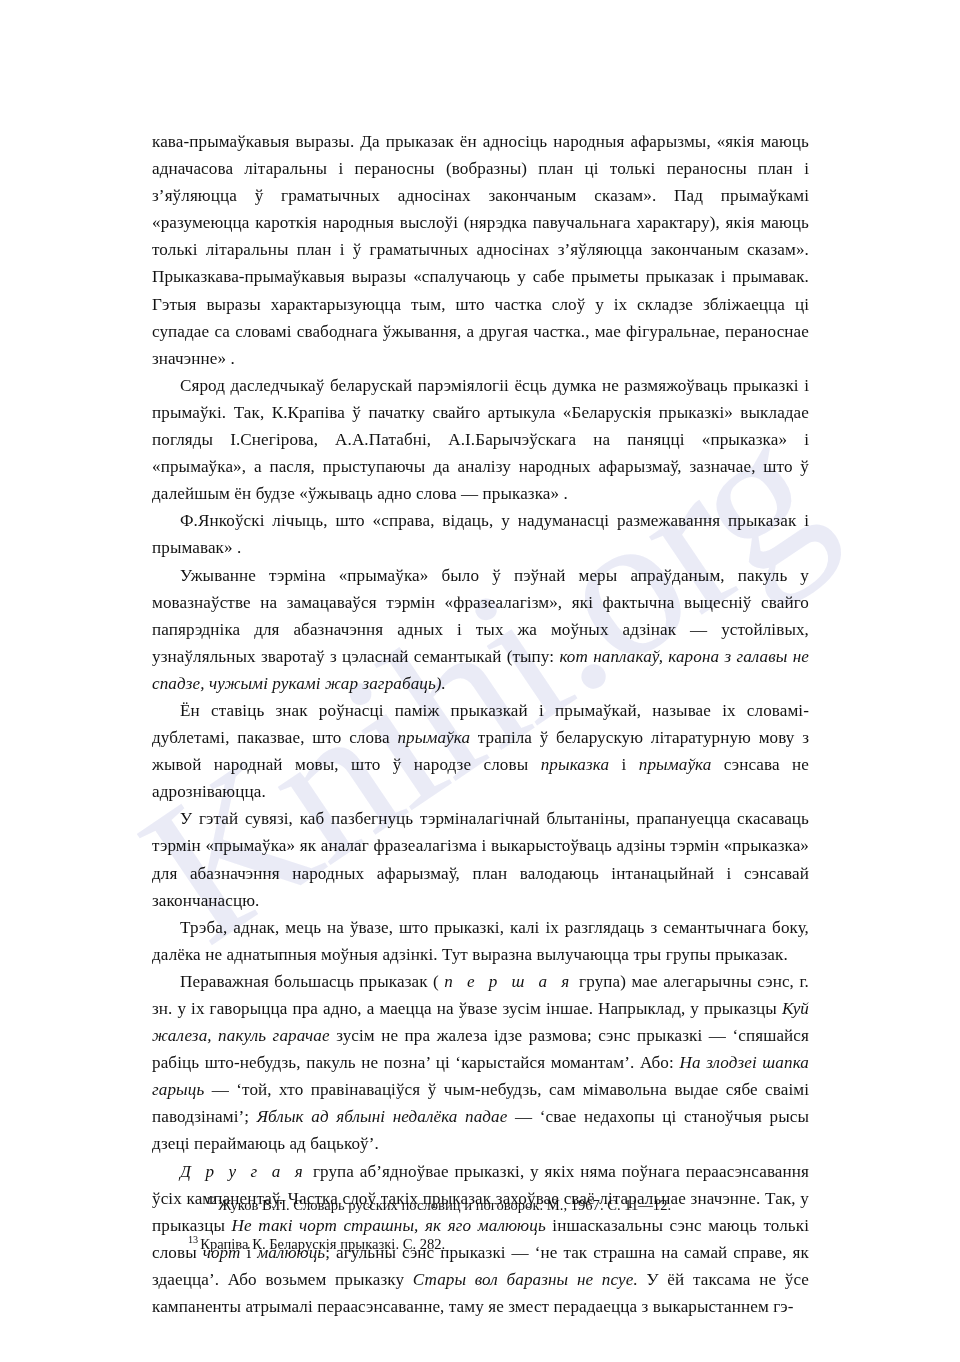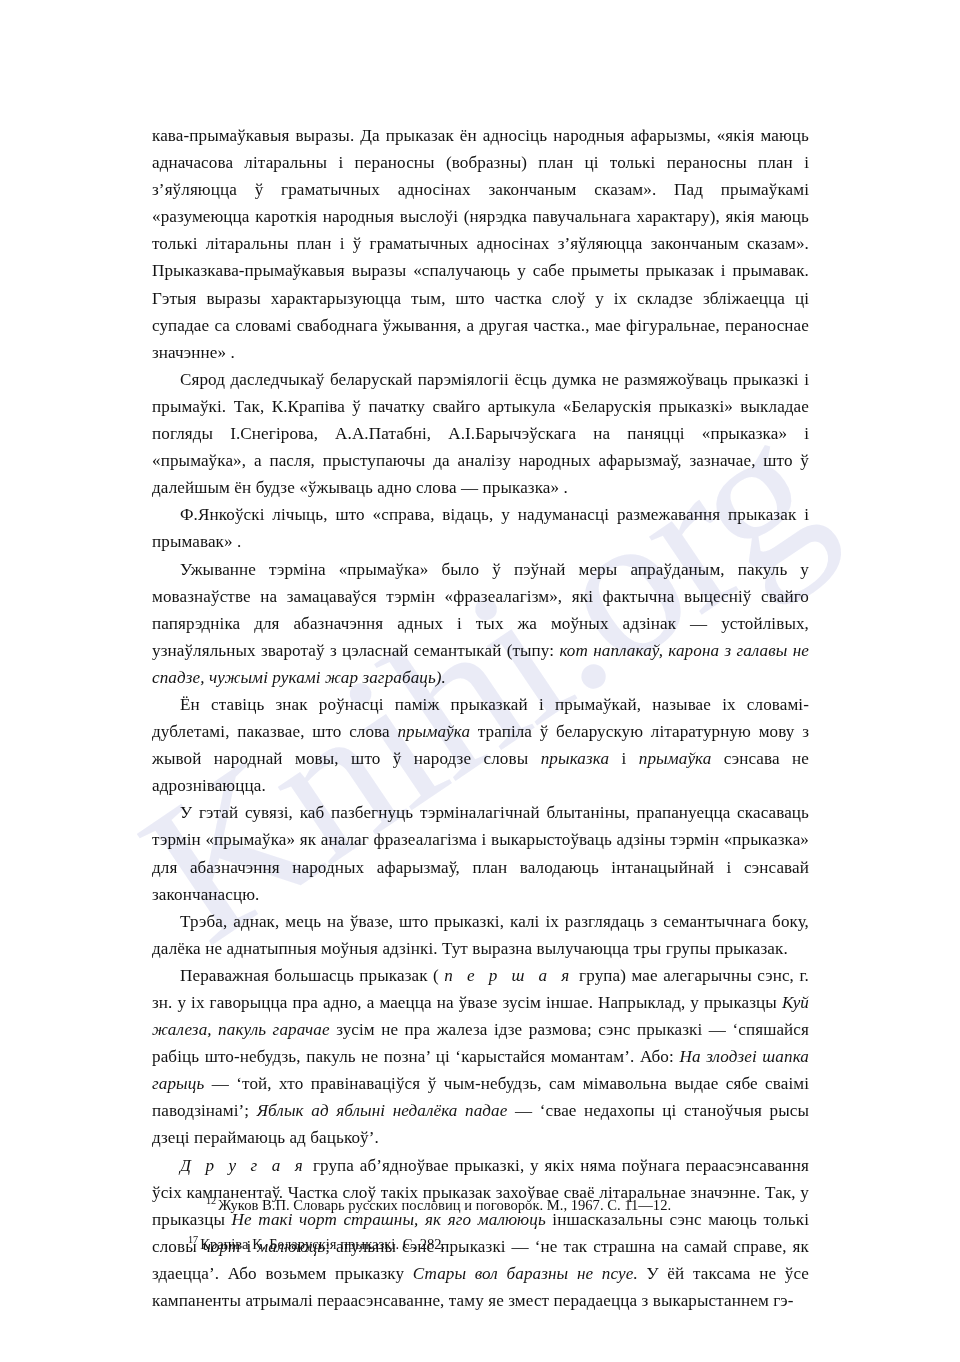--- a/index.html
+++ b/index.html
@@ -48,21 +48,21 @@
     left: 0;
     top: 0;
     width: 960px;
     height: 1362px;
     z-index: 2;
   }
 
   #article {
     position: absolute;
     left: 152px;
-    top: 122px;
+    top: 128px;
     width: 657px;
   }
 
   p.para {
     margin: 0;
     font-size: 17.1px;
     line-height: 27.1px;
     text-align: justify;
     text-justify: inter-word;
     hyphens: none;
@@ -118,16 +118,16 @@
       <p class="para indent"><span>Ужыванне тэрміна «прымаўка» было ў пэўнай меры апраўданым, пакуль у мовазнаўстве на замацаваўся тэрмін «фразеалагізм», які фактычна выцесніў свайго папярэдніка для абазначэння адных і тых жа моўных адзінак — устойлівых, узнаўляльных зваротаў з цэласнай семантыкай (тыпу: </span><i>кот наплакаў, карона з галавы не спадзе, чужымі рукамі жар заграбаць).</i></p>
       <p class="para indent"><span>Ён ставіць знак роўнасці паміж прыказкай і прымаўкай, называе іх словамі-дублетамі, паказвае, што слова </span><i>прымаўка</i><span> трапіла ў беларускую літаратурную мову з жывой народнай мовы, што ў народзе словы </span><i>прыказка</i><span> і </span><i>прымаўка</i><span> сэнсава не адрозніваюцца.</span></p>
       <p class="para indent"><span>У гэтай сувязі, каб пазбегнуць тэрміналагічнай блытаніны, прапануецца скасаваць тэрмін «прымаўка» як аналаг фразеалагізма і выкарыстоўваць адзіны тэрмін «прыказка» для абазначэння народных афарызмаў, план валодаюць інтанацыйнай і сэнсавай закончанасцю.</span></p>
       <p class="para indent"><span>Трэба, аднак, мець на ўвазе, што прыказкі, калі іх разглядаць з семантычнага боку, далёка не аднатыпныя моўныя адзінкі. Тут выразна вылучаюцца тры групы прыказак.</span></p>
       <p class="para indent"><span>Пераважная большасць прыказак ( </span><span class="spaced">п е р ш а я</span><span>  група) мае алегарычны сэнс, г. зн. у іх гаворыцца пра адно, а маецца на ўвазе зусім іншае. Напрыклад, у прыказцы </span><i>Куй жалеза, пакуль гарачае</i><span> зусім не пра жалеза ідзе размова; сэнс прыказкі — ‘спяшайся рабіць што-небудзь, пакуль не позна’ ці ‘карыстайся момантам’. Або: </span><i>На злодзеі шапка гарыць</i><span> — ‘той, хто правінаваціўся ў чым-небудзь, сам мімавольна выдае сябе сваімі паводзінамі’; </span><i>Яблык ад яблыні недалёка падае</i><span> — ‘свае недахопы ці станоўчыя рысы дзеці пераймаюць ад бацькоў’.</span></p>
       <p class="para indent"><span class="spaced">Д р у г а я</span><span>  група аб’ядноўвае прыказкі, у якіх няма поўнага пераасэнсавання ўсіх кампанентаў. Частка слоў такіх прыказак захоўвае сваё літаральнае значэнне. Так, у прыказцы </span><i>Не такі чорт страшны, як яго малююць</i><span> іншасказальны сэнс маюць толькі словы </span><i>чорт</i><span> і </span><i>малююць</i><span>; агульны сэнс прыказкі — ‘не так страшна на самай справе, як здаецца’. Або возьмем прыказку </span><i>Стары вол баразны не псуе.</i><span> У ёй таксама не ўсе кампаненты атрымалі пераасэнсаванне, таму яе змест перадаецца з выкарыстаннем гэ-</span></p>
     </div>
 
   <div id="footnotes">
       <p class="fn i1"><sup>12</sup><span>Жуков В.П. Словарь русских пословиц и поговорок. М., 1967. С. 11—12.</span></p>
-      <p class="fn i2"><sup>17</sup><span>Крапіва К. Беларускія прыказкі. С. 282.</span></p>
+      <p class="fn i2"><sup>13</sup><span>Крапіва К. Беларускія прыказкі. С. 282.</span></p>
     </div>
 
 </div>
 
 </body></html>

